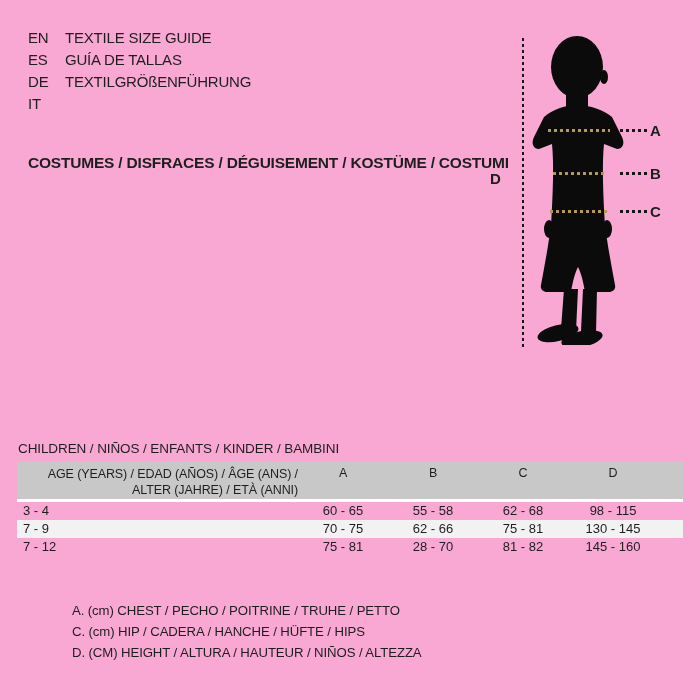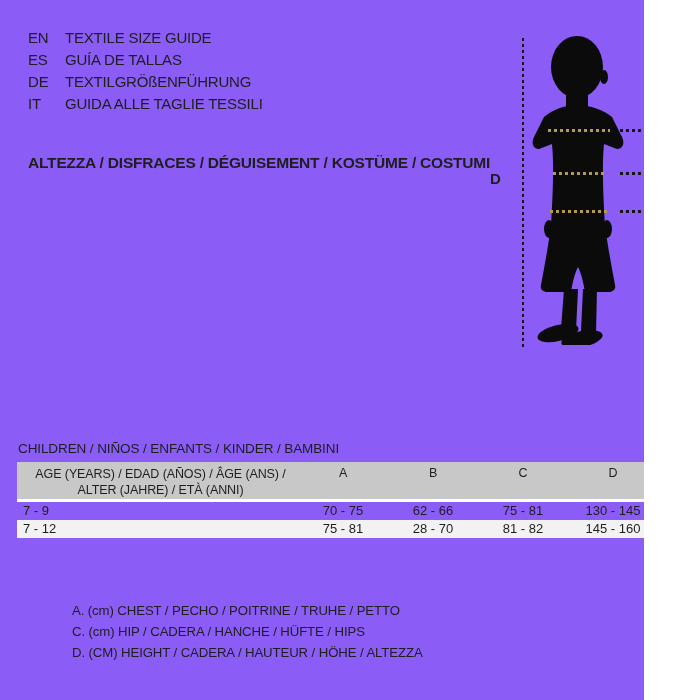--- a/index.html
+++ b/index.html
@@ -5,21 +5,21 @@
   :root{
     --ink:#1e1e1e;
     --sil:#0b0b0b;
     --dot-gold:#b39a4e;
     --header-bg:#c8c8c8;
     --alt-row:#f2f2f2;
   }
   *{margin:0;padding:0;box-sizing:border-box;}
   html,body{background:#ffffff;}
   body{font-family:"Liberation Sans",sans-serif;color:var(--ink);}
-  .sheet{position:relative;width:644px;height:700px;background:#8b5cf6;overflow:hidden;}
+  .sheet{position:relative;width:700px;height:700px;background:#f9a8d4;overflow:hidden;}
 
   
   .lang-block{position:absolute;left:28px;top:27px;}
   .lang-row{display:flex;line-height:22px;font-size:15px;letter-spacing:-0.2px;}
   .lang-code{width:37px;flex:0 0 37px;}
   .category-line{position:absolute;left:28px;top:154px;font-size:15.5px;font-weight:700;letter-spacing:-0.2px;}
 
   
   .figure{position:absolute;left:480px;top:30px;width:215px;height:330px;}
   .d-label{position:absolute;left:10px;top:140px;font-size:15px;font-weight:700;}
@@ -39,21 +39,21 @@
     background:repeating-linear-gradient(90deg,#161616 0 3px,transparent 3px 6px);}
   .measure-label{position:absolute;left:170px;top:-7px;font-size:15px;font-weight:700;}
 
   
   .table-title{position:absolute;left:18px;top:441px;font-size:13.5px;letter-spacing:-0.1px;text-align:center;}
   table.size-table{position:absolute;left:17px;top:462px;width:666px;border-collapse:collapse;
     table-layout:fixed;font-size:13px;}
   .size-table thead th{background:var(--header-bg);font-weight:400;text-align:center;
     vertical-align:top;padding-top:4px;height:38px;font-size:12.5px;letter-spacing:-0.1px;
     border-bottom:3px solid #fff;}
-  .size-table th.age-th{text-align:center;padding-left:6px;line-height:16px;margin-top:44px;}
+  .size-table th.age-th{text-align:right;padding-left:6px;line-height:16px;margin-top:44px;}
   .size-table tbody td{height:18px;padding:0;text-align:center;line-height:18px;}
   .size-table tbody td.age-cell{text-align:left;padding-left:6px;}
   .size-table tbody tr:nth-child(even){background:var(--alt-row);}
 
   
   .legend{position:absolute;left:28px;top:600px;margin-left:44px;}
   .legend-line{line-height:21px;font-size:13.2px;letter-spacing:-0.1px;}
 </style>
 </head>
 <body>
@@ -68,25 +68,24 @@
     <div class="lang-row">
       <span class="lang-code">ES</span>
       <span class="lang-label">GUÍA DE TALLAS</span>
     </div>
     <div class="lang-row">
       <span class="lang-code">DE</span>
       <span class="lang-label">TEXTILGRÖßENFÜHRUNG</span>
     </div>
     <div class="lang-row">
       <span class="lang-code">IT</span>
-      <span class="lang-label">GUIDA ALLE TAGLIE TESSILI</span>
     </div>
   </div>
 
-  <div class="category-line">ALTEZZA / DISFRACES / DÉGUISEMENT / KOSTÜME / COSTUMI</div>
+  <div class="category-line">COSTUMES / DISFRACES / DÉGUISEMENT / KOSTÜME / COSTUMI</div>
 
   <div class="figure">
     <span class="d-label">D</span>
     <div class="height-line"></div>
 
     <svg class="silhouette" width="100" height="312" viewBox="0 0 100 312" fill="var(--sil)">
       <ellipse cx="49" cy="34" rx="26" ry="31"></ellipse>
       <ellipse cx="76" cy="44" rx="4" ry="7"></ellipse>
       <rect x="38" y="58" width="22" height="22"></rect>
       <path d="M49,72 C36,72 24,77 16,84 L6,104 C3,110 5,116 11,116 L24,111 C26,130 25,160 23,193 L77,193 C75,160 74,130 76,111 L89,116 C95,116 97,110 94,104 L84,84 C76,77 62,72 49,72 Z"></path>
@@ -135,20 +134,28 @@
         </th>
         <th>A</th>
         <th>B</th>
         <th>C</th>
         <th>D</th>
         <th></th>
       </tr>
     </thead>
     <tbody>
         <tr>
+          <td class="age-cell">3 - 4</td>
+          <td>60 - 65</td>
+          <td>55 - 58</td>
+          <td>62 - 68</td>
+          <td>98 - 115</td>
+          <td></td>
+        </tr>
+        <tr>
           <td class="age-cell">7 - 9</td>
           <td>70 - 75</td>
           <td>62 - 66</td>
           <td>75 - 81</td>
           <td>130 - 145</td>
           <td></td>
         </tr>
         <tr>
           <td class="age-cell">7 - 12</td>
           <td>75 - 81</td>
@@ -156,16 +163,16 @@
           <td>81 - 82</td>
           <td>145 - 160</td>
           <td></td>
         </tr>
       </tbody>
   </table>
 
   <div class="legend">
     <div class="legend-line">A. (cm) CHEST / PECHO / POITRINE / TRUHE / PETTO</div>
     <div class="legend-line">C. (cm) HIP / CADERA / HANCHE / HÜFTE / HIPS</div>
-    <div class="legend-line">D. (CM) HEIGHT / CADERA / HAUTEUR / HÖHE / ALTEZZA</div>
+    <div class="legend-line">D. (CM) HEIGHT / ALTURA / HAUTEUR / NIÑOS / ALTEZZA</div>
   </div>
 
 </div>
 
 </body></html>

